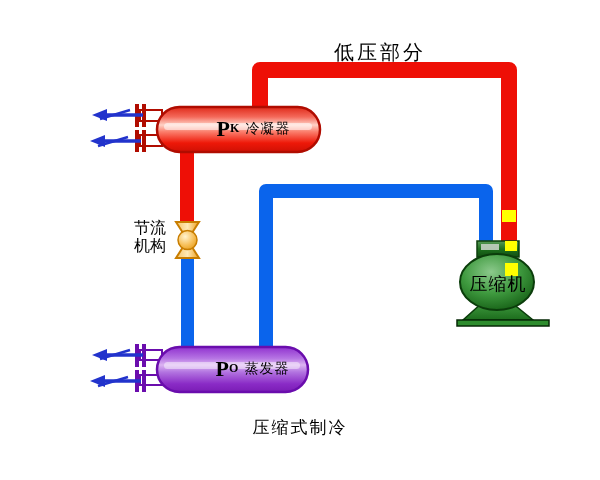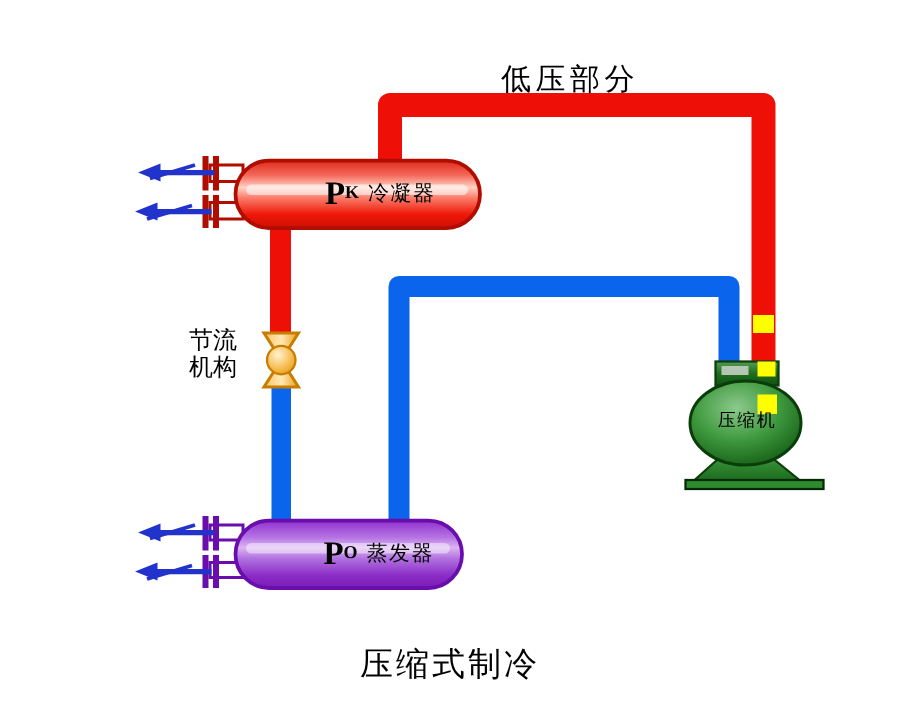--- a/index.html
+++ b/index.html
@@ -4,29 +4,29 @@
 <style>
   html,body{margin:0;padding:0;background:#fff;}
   .stage{
     position:relative;width:600px;height:480px;background:#fff;overflow:hidden;
     font-family:"Liberation Serif","DejaVu Serif",serif;
   }
   .stage svg{position:absolute;left:0;top:0;}
   .lbl{position:absolute;color:#000;white-space:nowrap;}
   .lbl-hp{left:300px;top:39px;width:160px;text-align:center;font-size:20px;letter-spacing:3px;}
   .lbl-lp{left:300px;top:196px;width:160px;text-align:center;font-size:20px;letter-spacing:3px;}
-  .lbl-throttle{left:126px;top:219px;width:48px;text-align:left;font-size:16px;line-height:18px;}
-  .lbl-title{left:225px;top:428px;width:150px;text-align:center;font-size:22px;letter-spacing:2px;}
+  .lbl-throttle{left:126px;top:219px;width:48px;text-align:center;font-size:16px;line-height:18px;}
+  .lbl-title{left:225px;top:416px;width:150px;text-align:center;font-size:17px;letter-spacing:2px;}
   .vessel-label{position:absolute;display:flex;align-items:center;justify-content:center;color:#000;}
   .vl-cond{left:157px;top:106px;width:163px;height:45px;padding-left:30px;box-sizing:border-box;}
   .vl-evap{left:157px;top:346px;width:151px;height:45px;padding-left:40px;box-sizing:border-box;}
   .vessel-label .sym{font-size:22px;font-weight:bold;}
   .vessel-label sub{font-size:12px;font-weight:bold;}
   .vessel-label .nm{font-size:14px;margin-left:6px;letter-spacing:1px;}
-  .lbl-comp{left:461px;top:272px;width:74px;text-align:center;font-size:12px;letter-spacing:1px;}
+  .lbl-comp{left:461px;top:272px;width:74px;text-align:center;font-size:18px;letter-spacing:1px;}
 </style>
 </head>
 <body>
 
 <div class="stage">
 
   <svg width="600" height="480" viewBox="0 0 600 480">
     <defs>
       <linearGradient id="condGrad" x1="0" y1="0" x2="0" y2="1">
         <stop offset="0" stop-color="#df2a1a"></stop>

